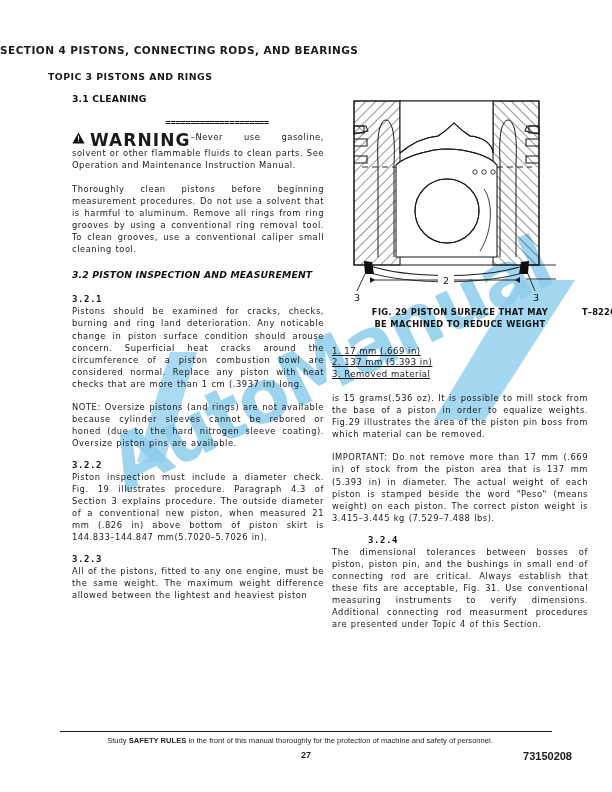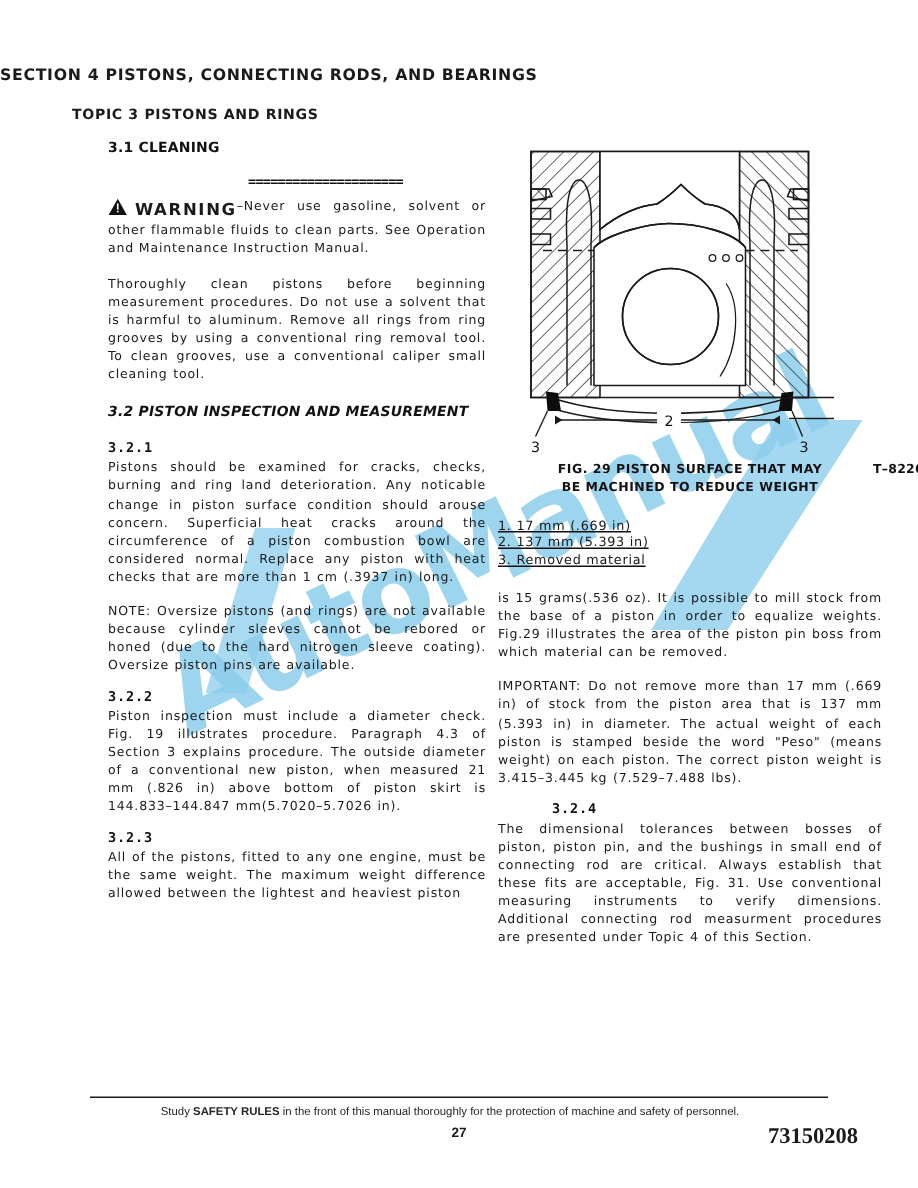--- a/index.html
+++ b/index.html
@@ -146,21 +146,21 @@
   .warn-head {
     display: flex;
     align-items: center;
     gap: 5px;
     margin-top: 4px;
   }
   .warn-tri { flex: 0 0 auto; }
   .warn-word {
     font-family: "DejaVu Sans", sans-serif;
     font-weight: bold;
-    font-size: 11px;
+    font-size: 17px;
     letter-spacing: 1.1px;
   }
   .warn-body {
     font-family: "DejaVu Sans", sans-serif;
     font-size: 8.35px;
     line-height: 12.05px;
     letter-spacing: .55px;
     text-align: justify;
     color: #1a1a1a;
   }
@@ -234,23 +234,23 @@
     font-family: Liberation Sans, sans-serif;
     font-weight: bold;
     font-size: 9px;
     color: #1a1a1a;
     z-index: 10;
   }
   .foot-code {
     position: absolute;
     right: 40px;
     top: 750px;
-    font-family: Liberation Serif, serif;
-    font-weight: bold;
-    font-size: 15px;
+    font-family: Liberation Sans, sans-serif;
+    font-weight: bold;
+    font-size: 11px;
     color: #1a1a1a;
     z-index: 10;
   }
 </style>
 </head>
 <body>
 
 <div class="page">
 
   <div class="watermark">

